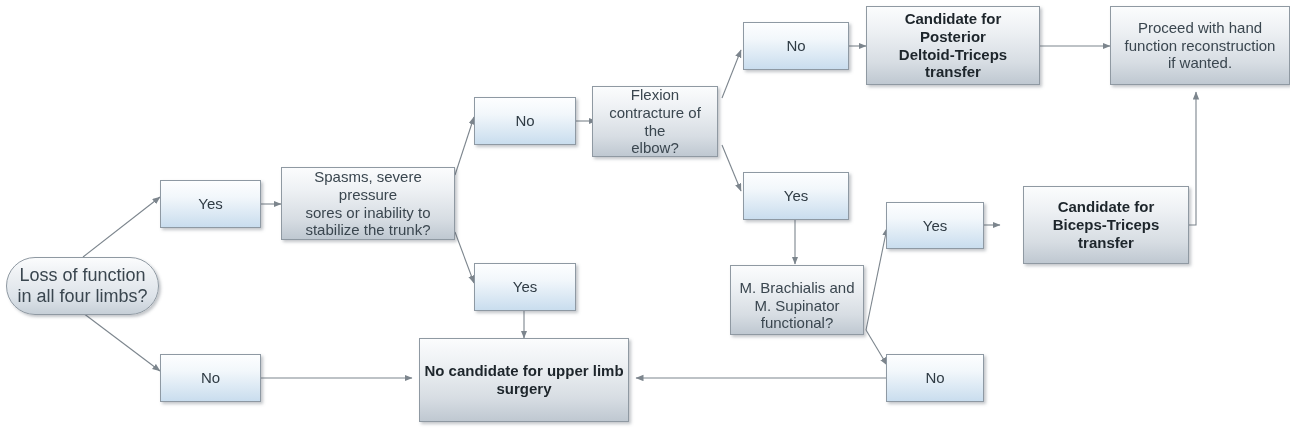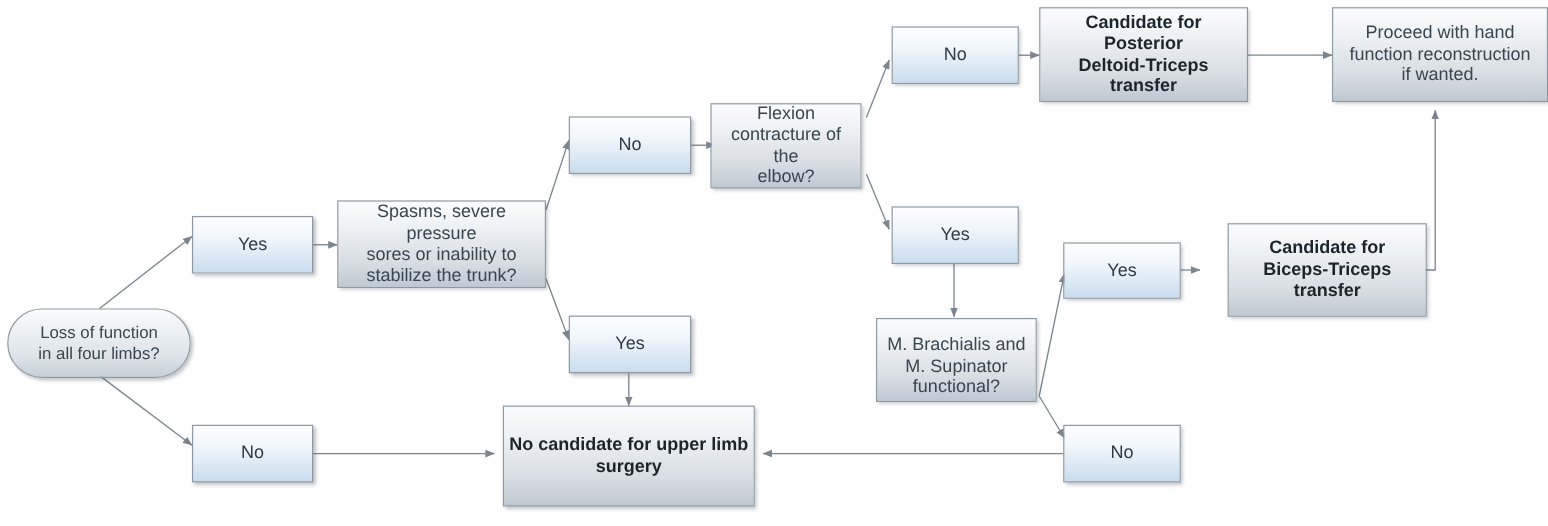--- a/index.html
+++ b/index.html
@@ -52,21 +52,21 @@
   }
   .node.box.strong {
     font-weight: bold;
     color: #1d252b;
   }
   
   .node.terminator {
     background: linear-gradient(to bottom, #fbfcfd 0%, #eef1f4 28%, #dde3e9 70%, #c6cfd7 100%);
     border: 1px solid #8f99a2;
     border-radius: 34px;
-    font-size: 14px;
+    font-size: 18px;
     color: #3a464f;
   }
   .node .lbl {
     display: block;
     width: 100%;
     white-space: pre-line;
   }
 </style>
 </head>
 <body>

